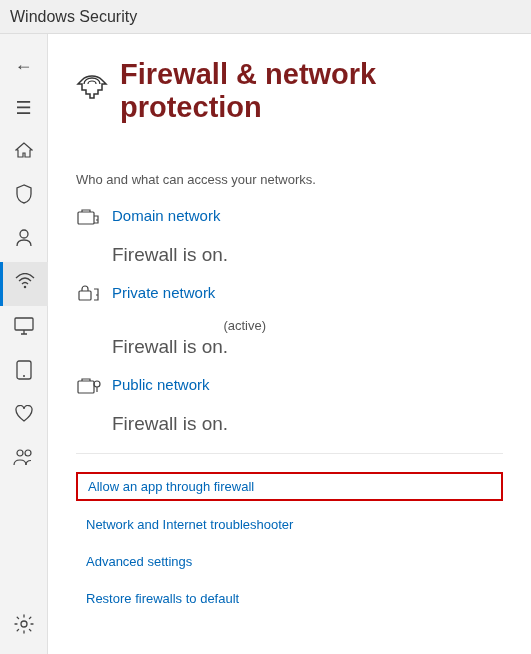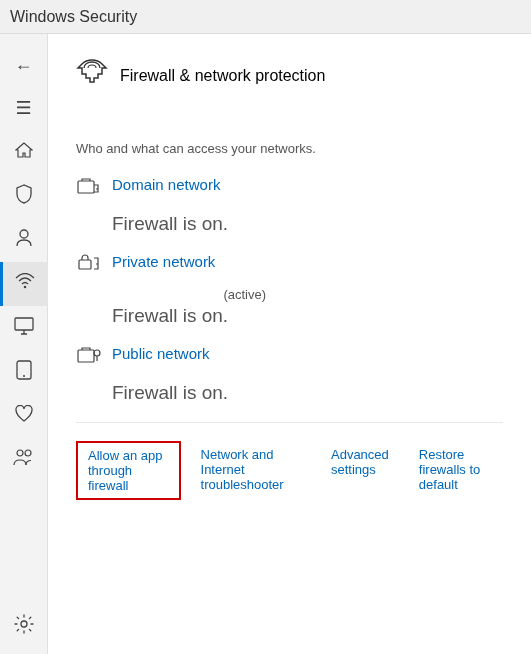--- a/index.html
+++ b/index.html
@@ -91,23 +91,23 @@
       display: flex;
       align-items: center;
       margin-bottom: 6px;
     }
     .page-header-icon {
       font-size: 28px;
       color: #444;
       margin-right: 12px;
     }
     .page-title {
-      font-size: 16px;
-      font-weight: 400;
-      color: #000000;
+      font-size: 29px;
+      font-weight: 700;
+      color: #7f1d1d;
     }
     .page-subtitle {
       font-size: 13px;
       color: #555;
       margin-bottom: 20px;
       margin-top: 48px;
     }
 
     
     .network-section {
@@ -146,21 +146,21 @@
     
     .section-divider {
       height: 1px;
       background: #e8e8e8;
       margin: 18px 0;
     }
 
     
     .links-section {
       display: flex;
-      flex-direction: row;
+      flex-direction: column;
       gap: 10px;
     }
     .link-item {
       font-size: 13px;
       color: #0067b8;
       cursor: pointer;
       text-decoration: none;
       padding: 6px 10px;
     }
     .link-item.highlighted {

